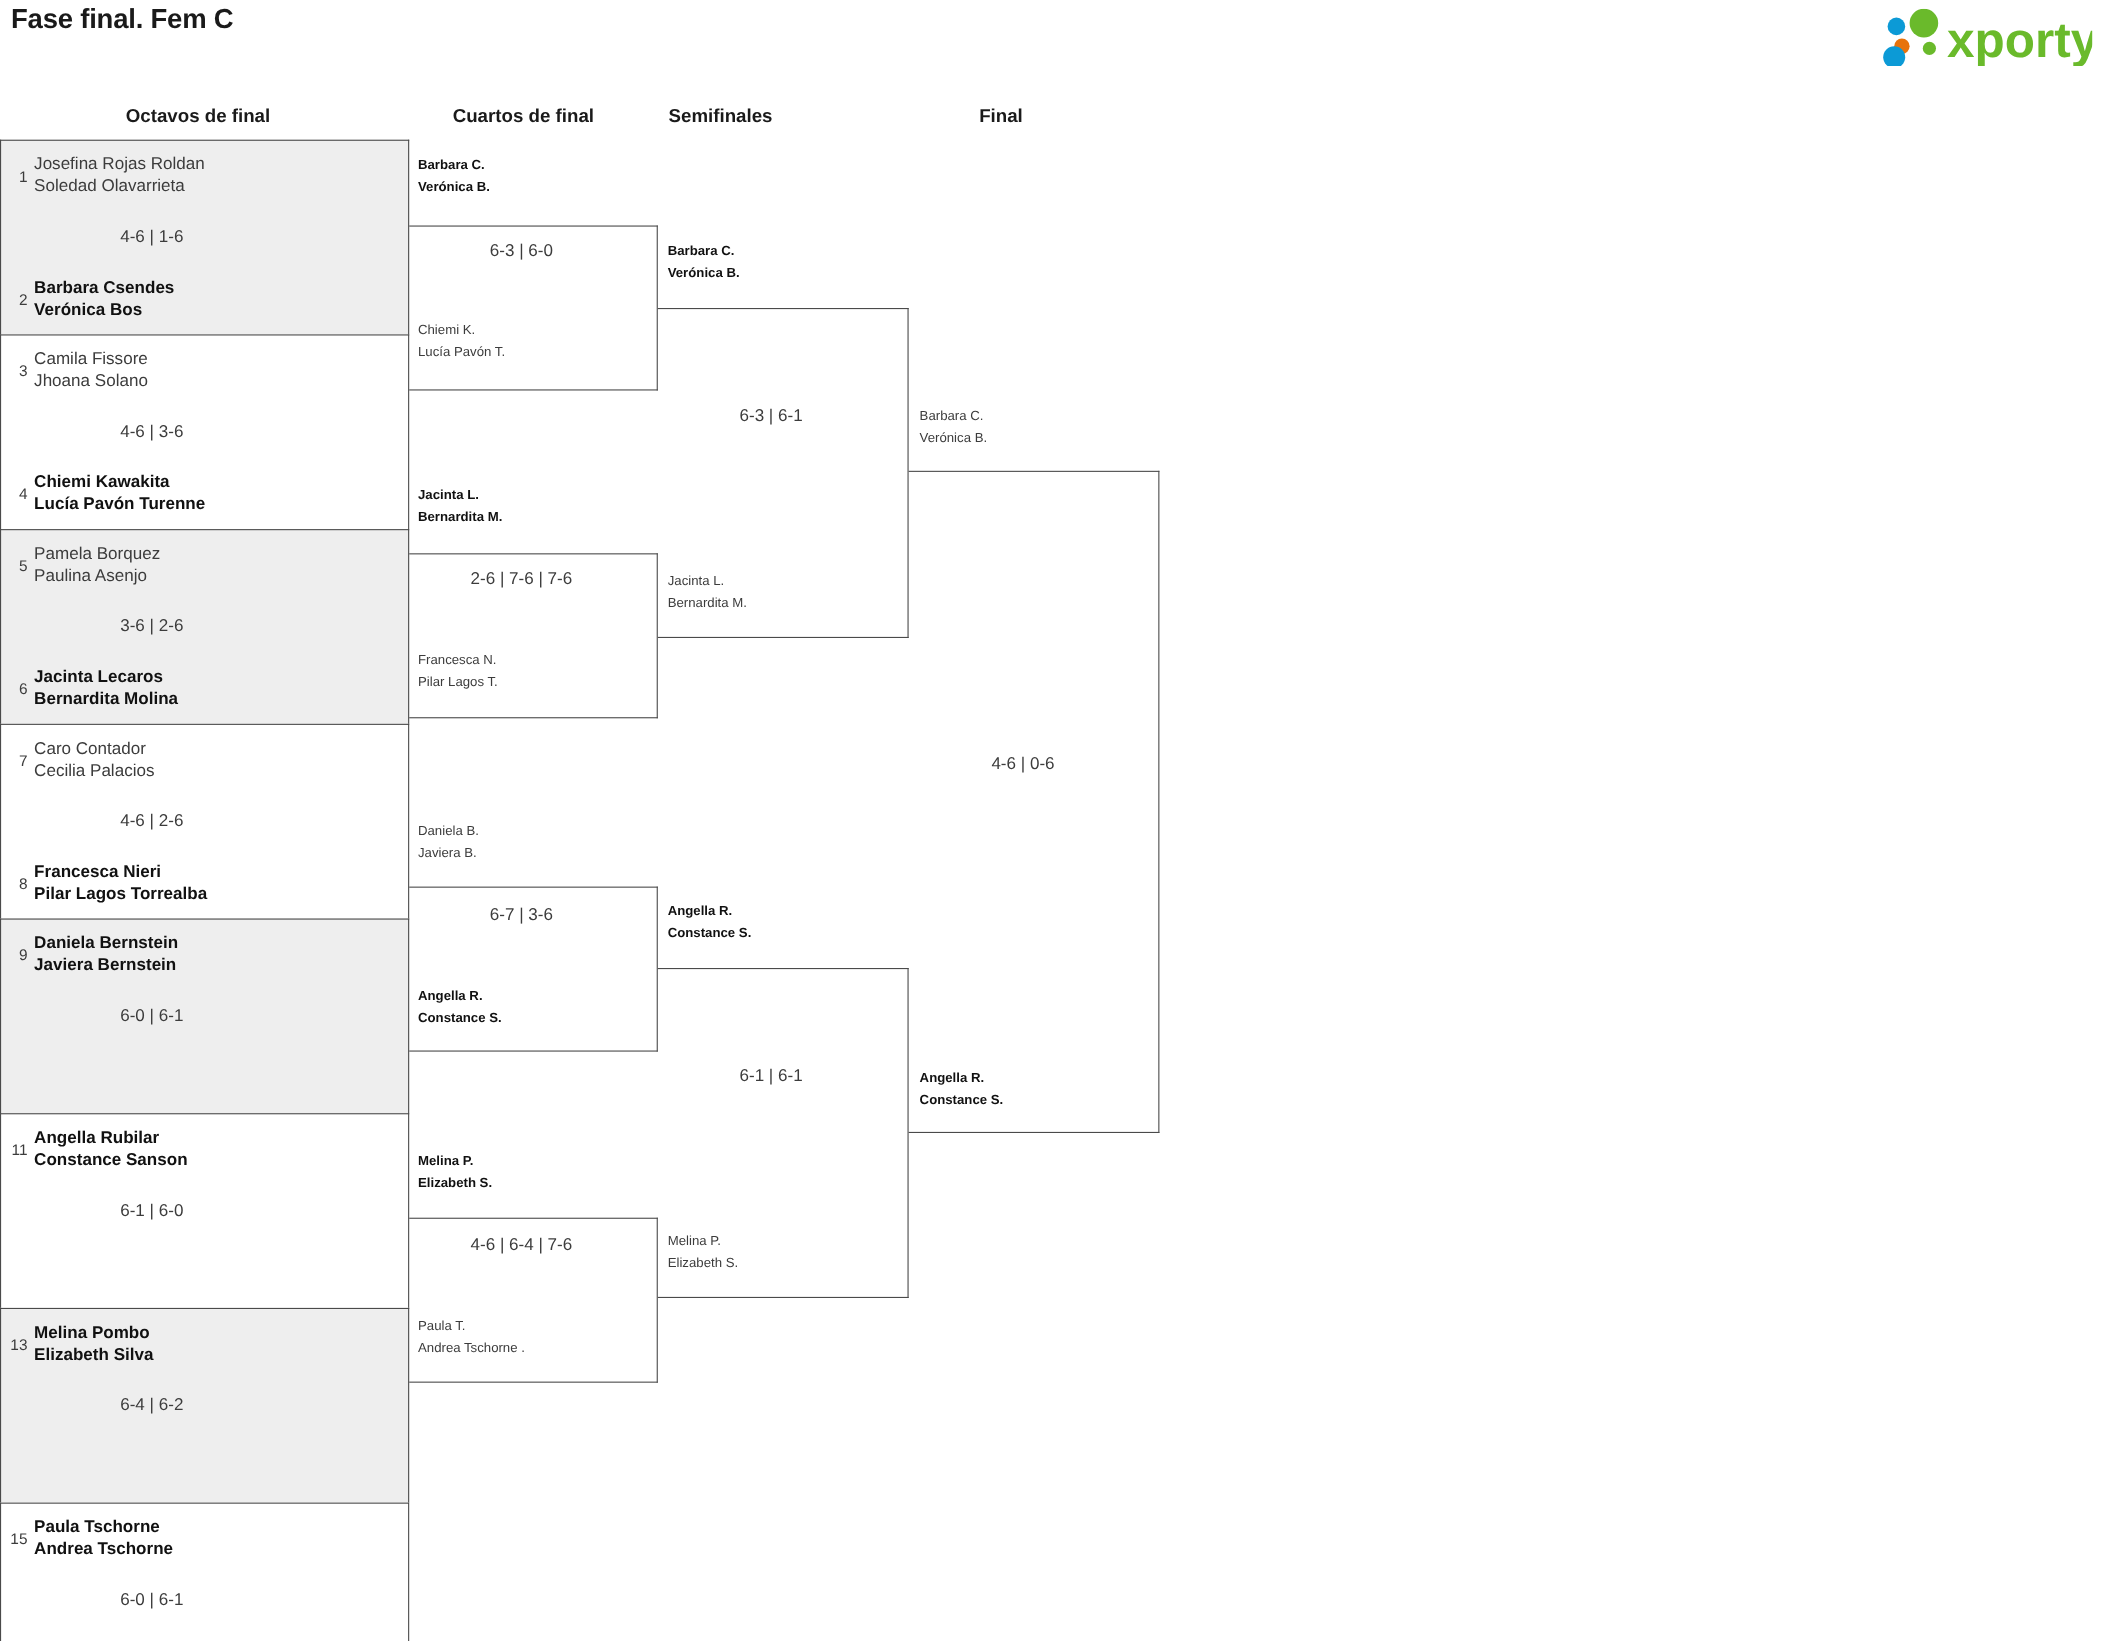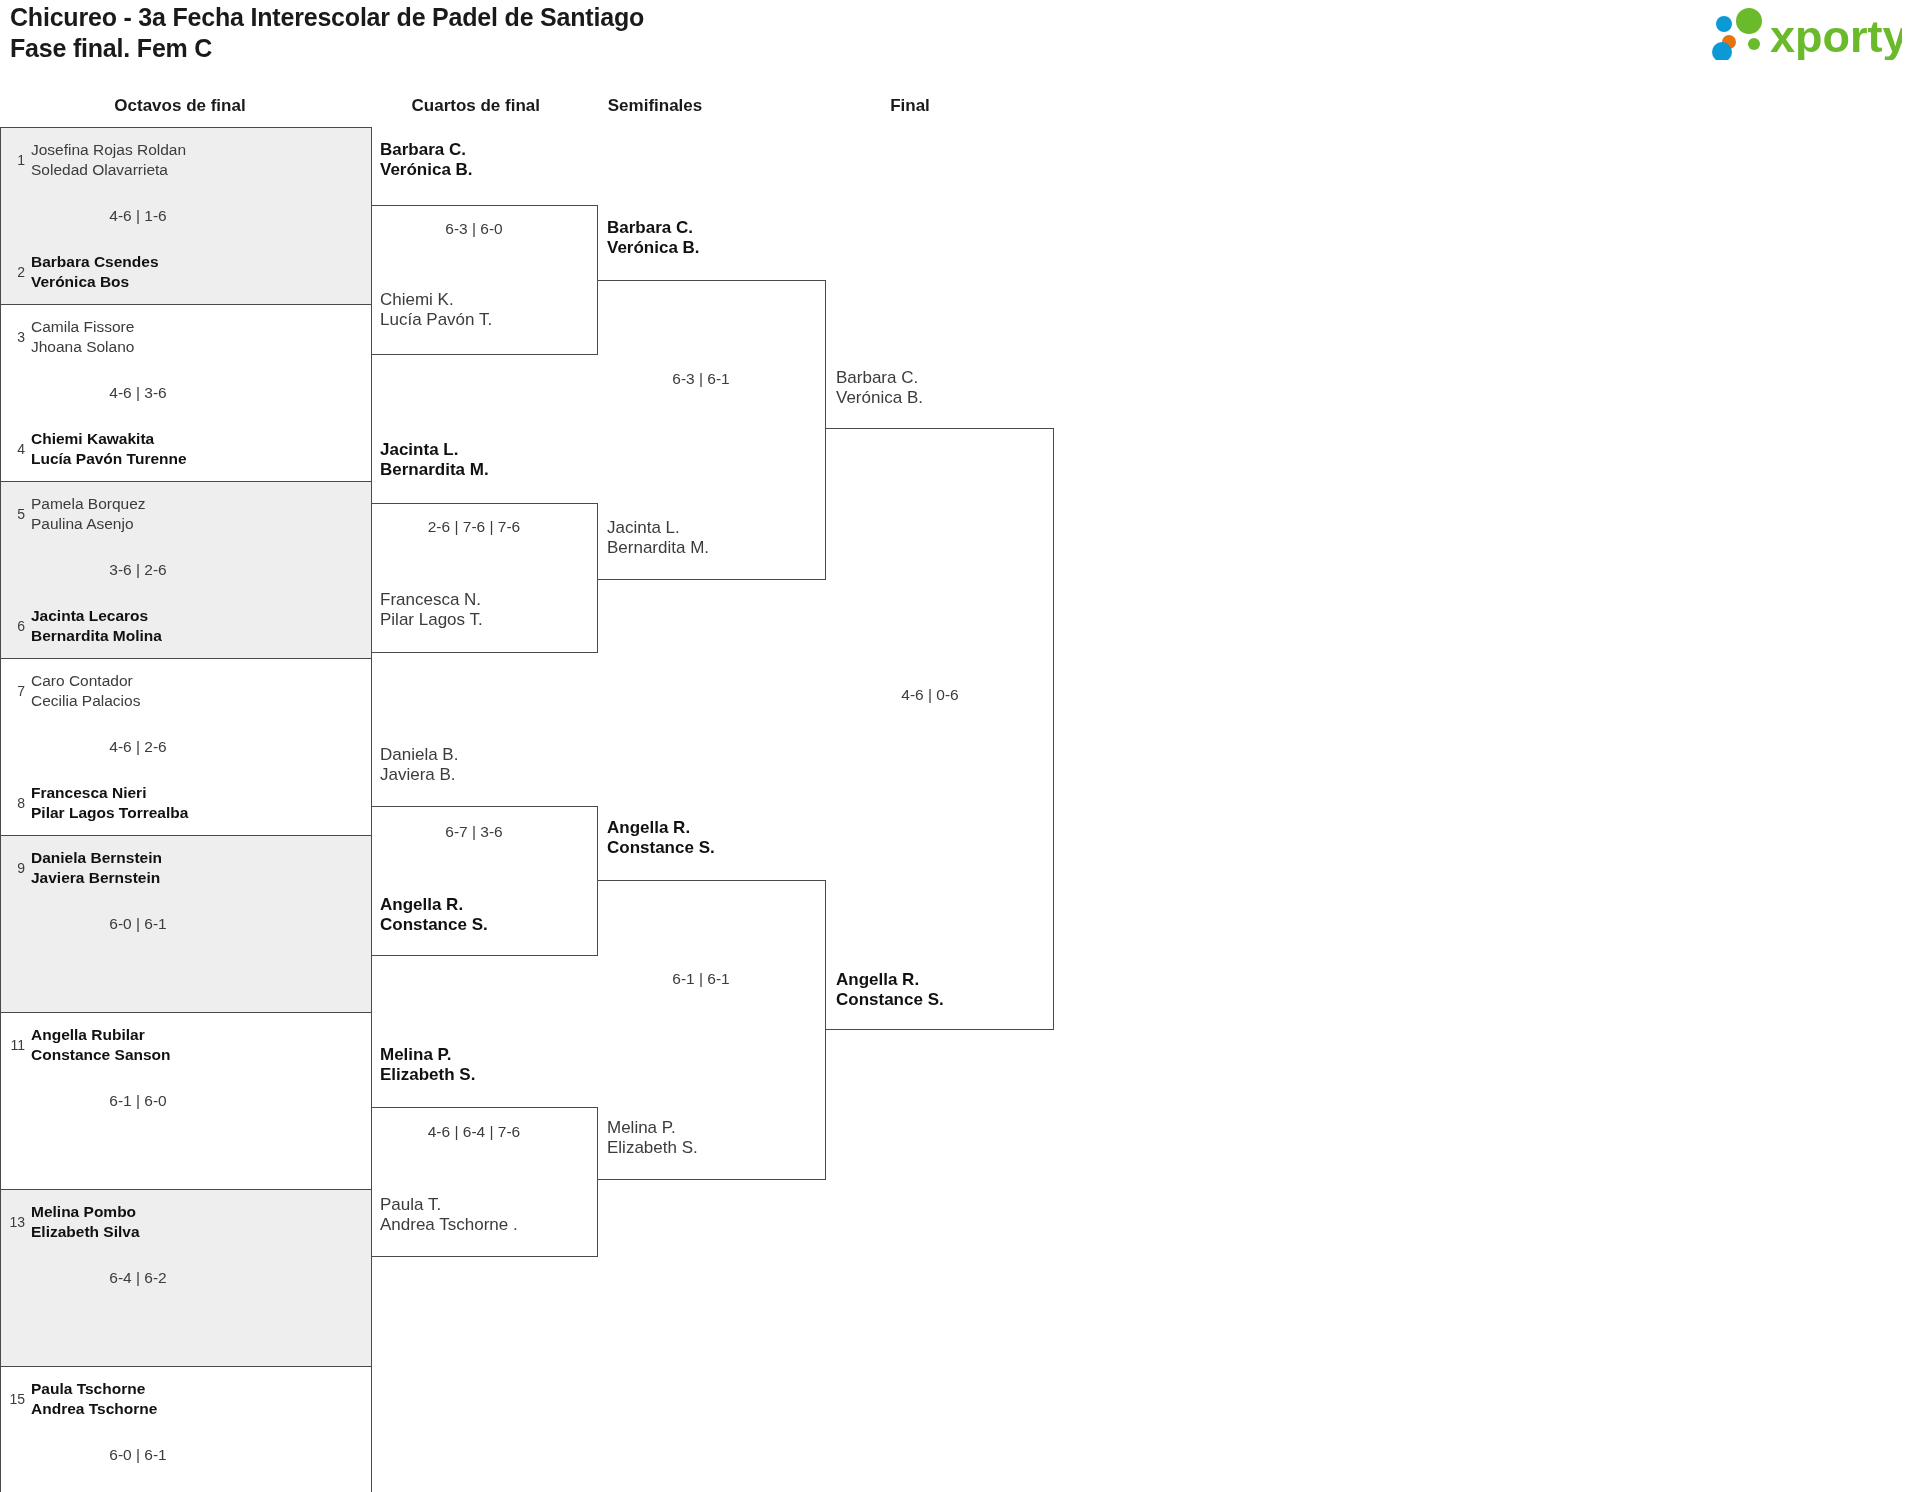--- a/index.html
+++ b/index.html
@@ -60,36 +60,35 @@
     position: absolute; left: 0; width: 100%;
     top: 50%; transform: translateY(-50%);
     text-align: center; font-size: 15.5px; color: #3c3c3c;
     padding-right: 96px; white-space: nowrap;
   }
 
   
   .mbox { position: absolute; }
   .mbox .slot {
     position: absolute; left: 0; width: 100%;
-    font-size: 17px; line-height: 20px; color: #3c3c3c;
+    font-size: 12px; line-height: 20px; color: #3c3c3c;
     white-space: nowrap; padding-left: 6px;
   }
   .mbox .slot.winner { font-weight: 700; color: #111111; }
   .mbox .score {
     position: absolute; text-align: center;
     font-size: 15.5px; color: #3c3c3c; white-space: nowrap;
   }
 </style>
 </head>
 <body>
 
 <div id="page">
 
   <div id="header-title">
-    <div>Chicureo - 3a Fecha Interescolar de Padel de Santiago</div>
     <div>Fase final. Fem C</div>
   </div>
 
   <div id="logo">
     <svg width="200" height="52" viewBox="0 0 200 52">
       <circle cx="22" cy="16" r="8" fill="#0c9ad6"></circle>
       <circle cx="47" cy="13" r="13" fill="#6aba2b"></circle>
       <circle cx="27" cy="34" r="7" fill="#e8730c"></circle>
       <circle cx="52" cy="36" r="6" fill="#6aba2b"></circle>
       <circle cx="20" cy="44" r="10" fill="#0c9ad6"></circle>

